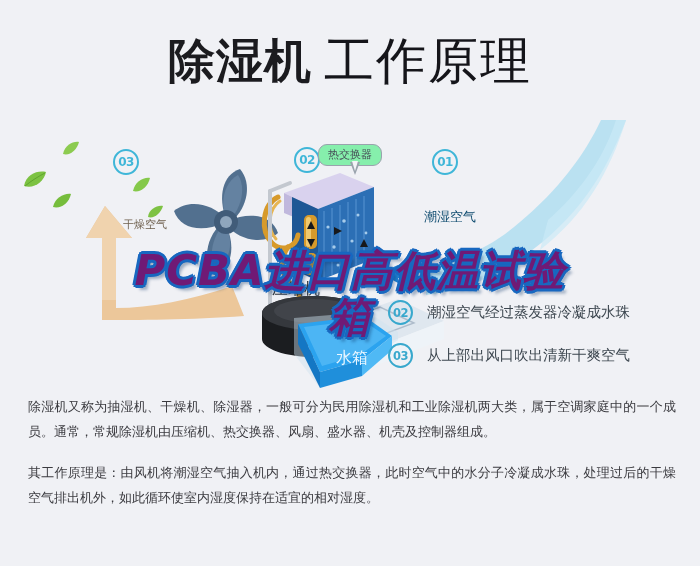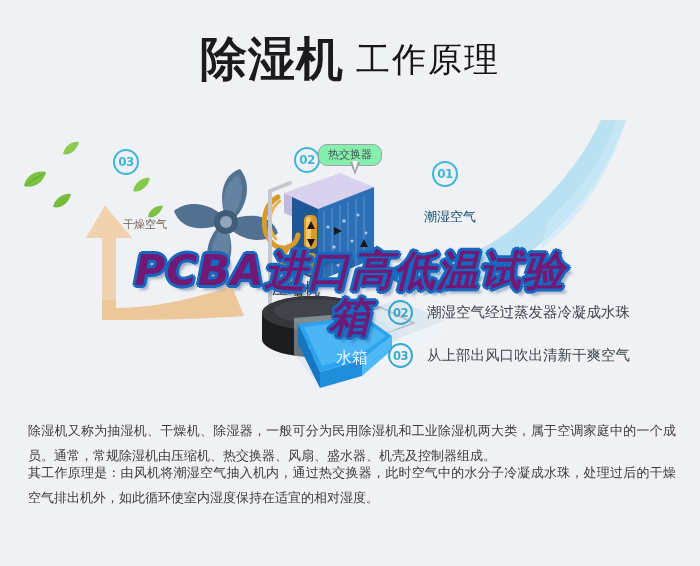--- a/index.html
+++ b/index.html
@@ -17,21 +17,21 @@
     position:absolute;top:28px;left:0;width:700px;
     text-align:center;white-space:nowrap;
   }
   .title-a{
     font-family:Liberation Serif, serif;
     font-size:47px;font-weight:700;color:#1b1b1f;
     letter-spacing:1px;vertical-align:middle;
   }
   .title-b{
     font-family:"DejaVu Sans",sans-serif;
-    font-size:34px;font-weight:400;color:#15151a;
+    font-size:50px;font-weight:400;color:#15151a;
     letter-spacing:2px;margin-left:12px;vertical-align:middle;
   }
 
   
   .stage{position:absolute;left:0;top:105px;width:700px;height:300px;}
 
   
   .humid-curve{
     position:absolute;left:398px;top:15px;width:230px;height:175px;
     overflow:visible;
@@ -57,21 +57,21 @@
     position:absolute;
     width:22px;height:22px;border-radius:50%;
     border:2px solid #3fb6d8;
     color:#3fb6d8;
     font-size:12px;font-weight:700;
     display:flex;align-items:center;justify-content:center;
     font-family:"DejaVu Sans",sans-serif;
     background:transparent;
     letter-spacing:-0.5px;
   }
-  .m01{left:432px;top:56px;}
+  .m01{left:432px;top:44px;}
   .m02{left:294px;top:42px;}
   .m03{left:113px;top:44px;}
 
   
   .lab{
     position:absolute;
     font-family:"DejaVu Sans",sans-serif;
     font-size:12px;color:#4b5560;white-space:nowrap;
   }
   .lab-dry{left:123px;top:112px;color:#6d5f4d;font-size:11px;}
@@ -131,21 +131,21 @@
     font-size:14.5px;color:#3c464f;white-space:nowrap;
   }
 
   
   .para{
     position:absolute;left:28px;width:648px;
     font-family:"DejaVu Sans",sans-serif;
     font-size:13px;line-height:25px;color:#3a3a3f;
     text-align:justify;
   }
-  .para1{top:418px;}
+  .para1{top:394px;}
   .para2{top:460px;}
 </style>
 </head>
 <body>
 
 <div class="page">
 
   <div class="title-row">
     <span class="title-a">除湿机</span><span class="title-b">工作原理</span>
   </div>

